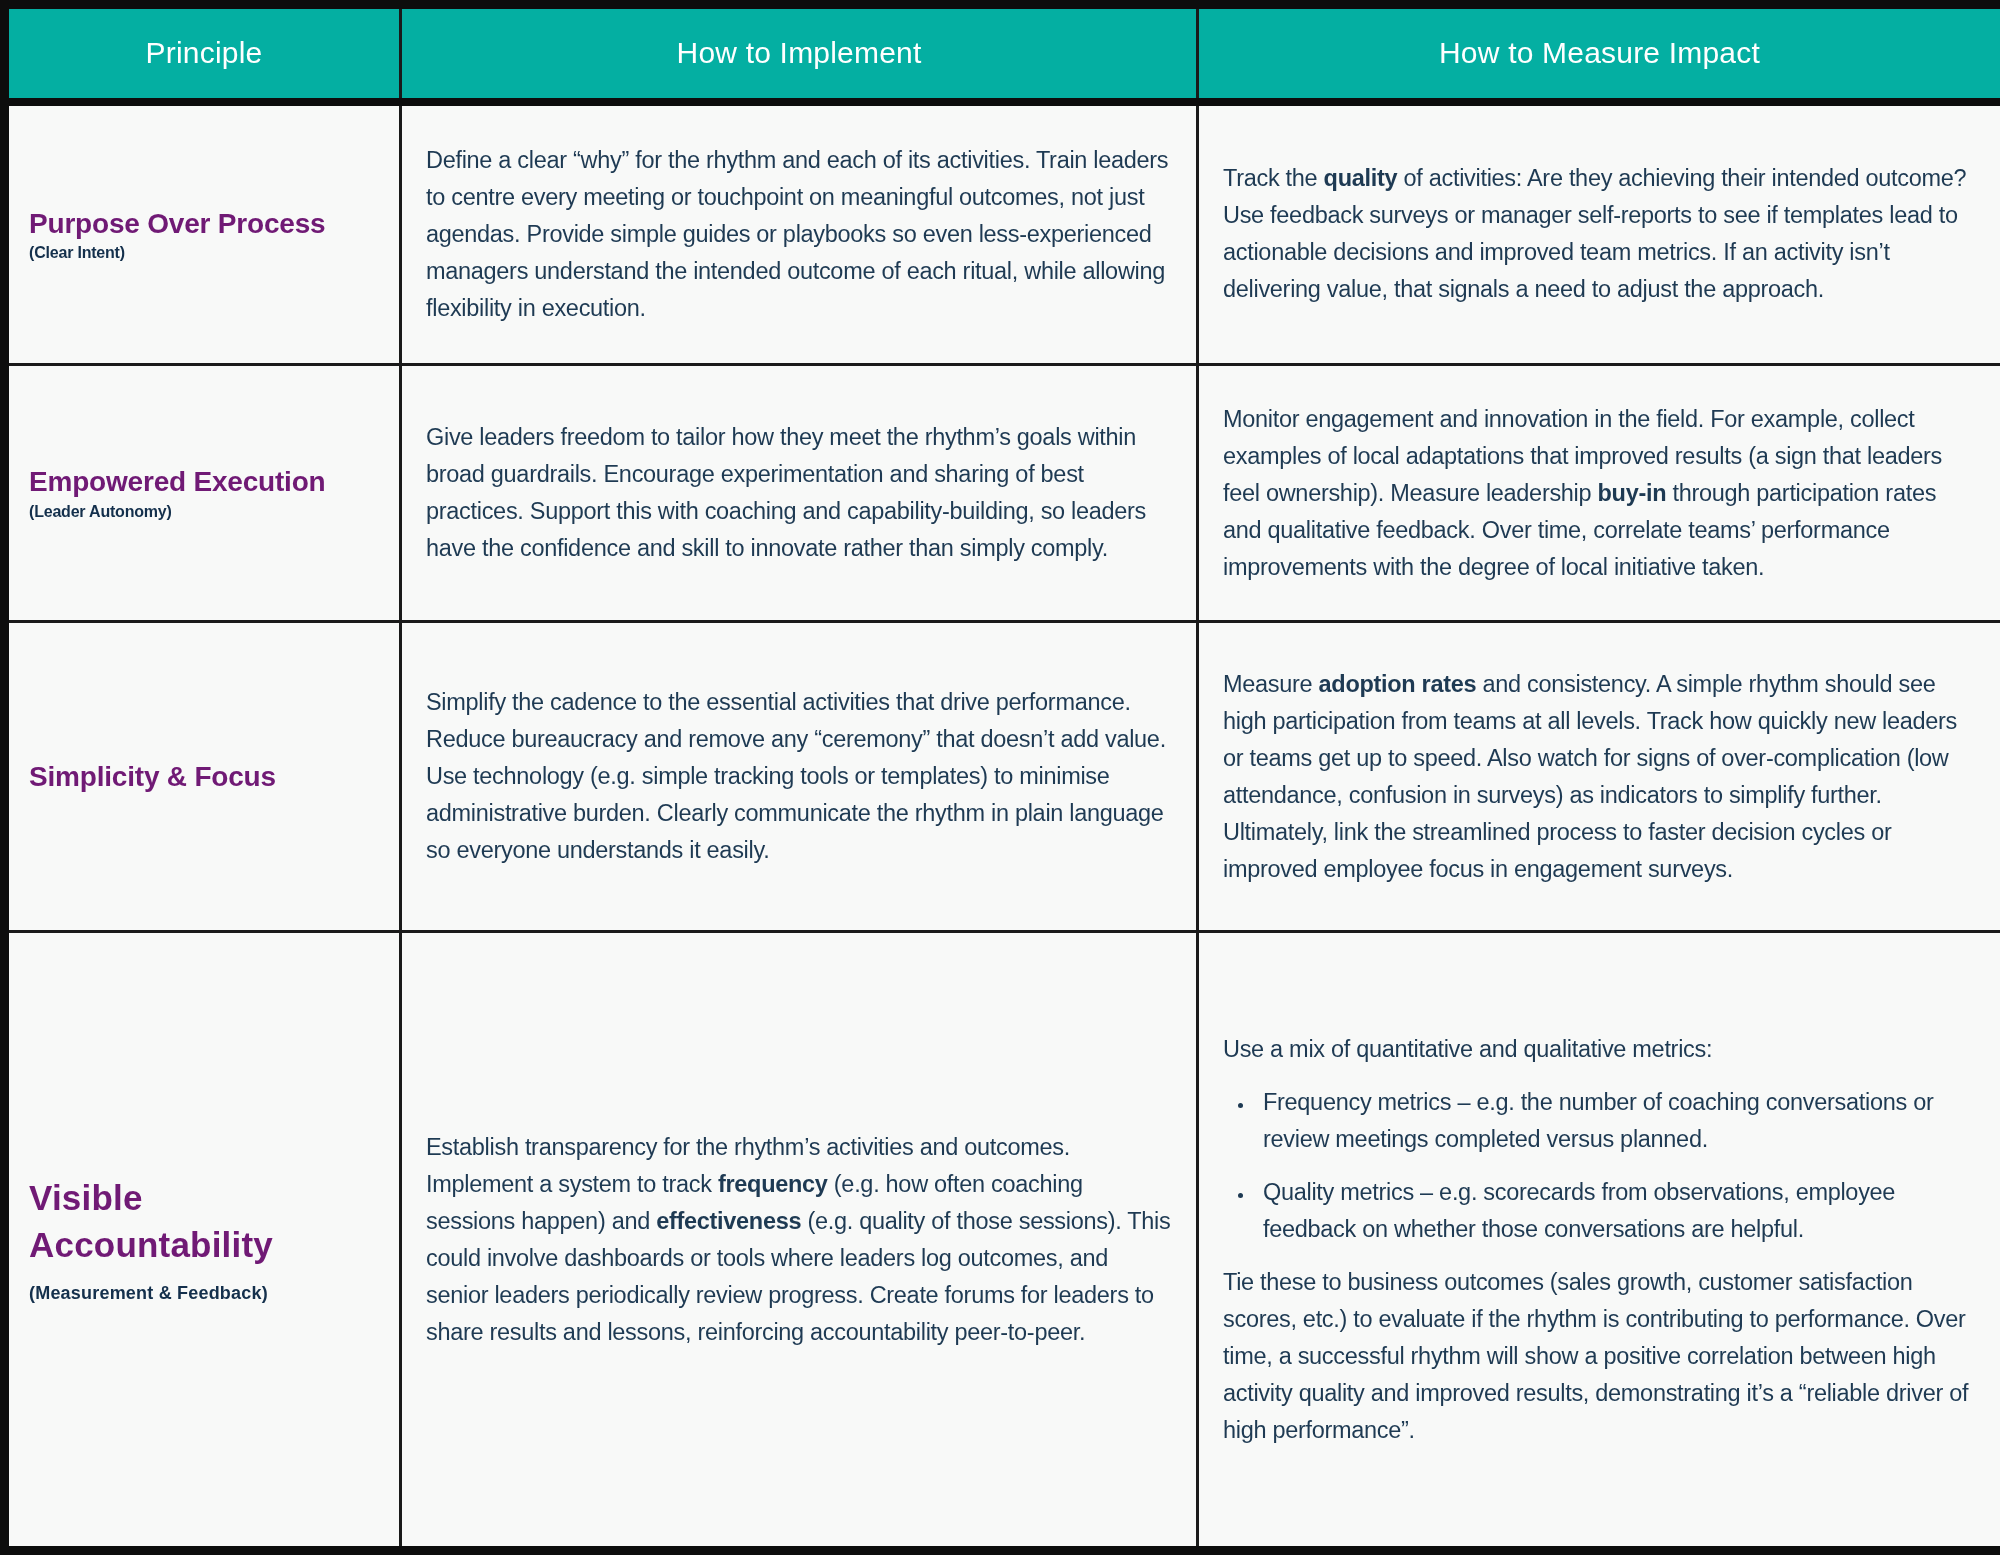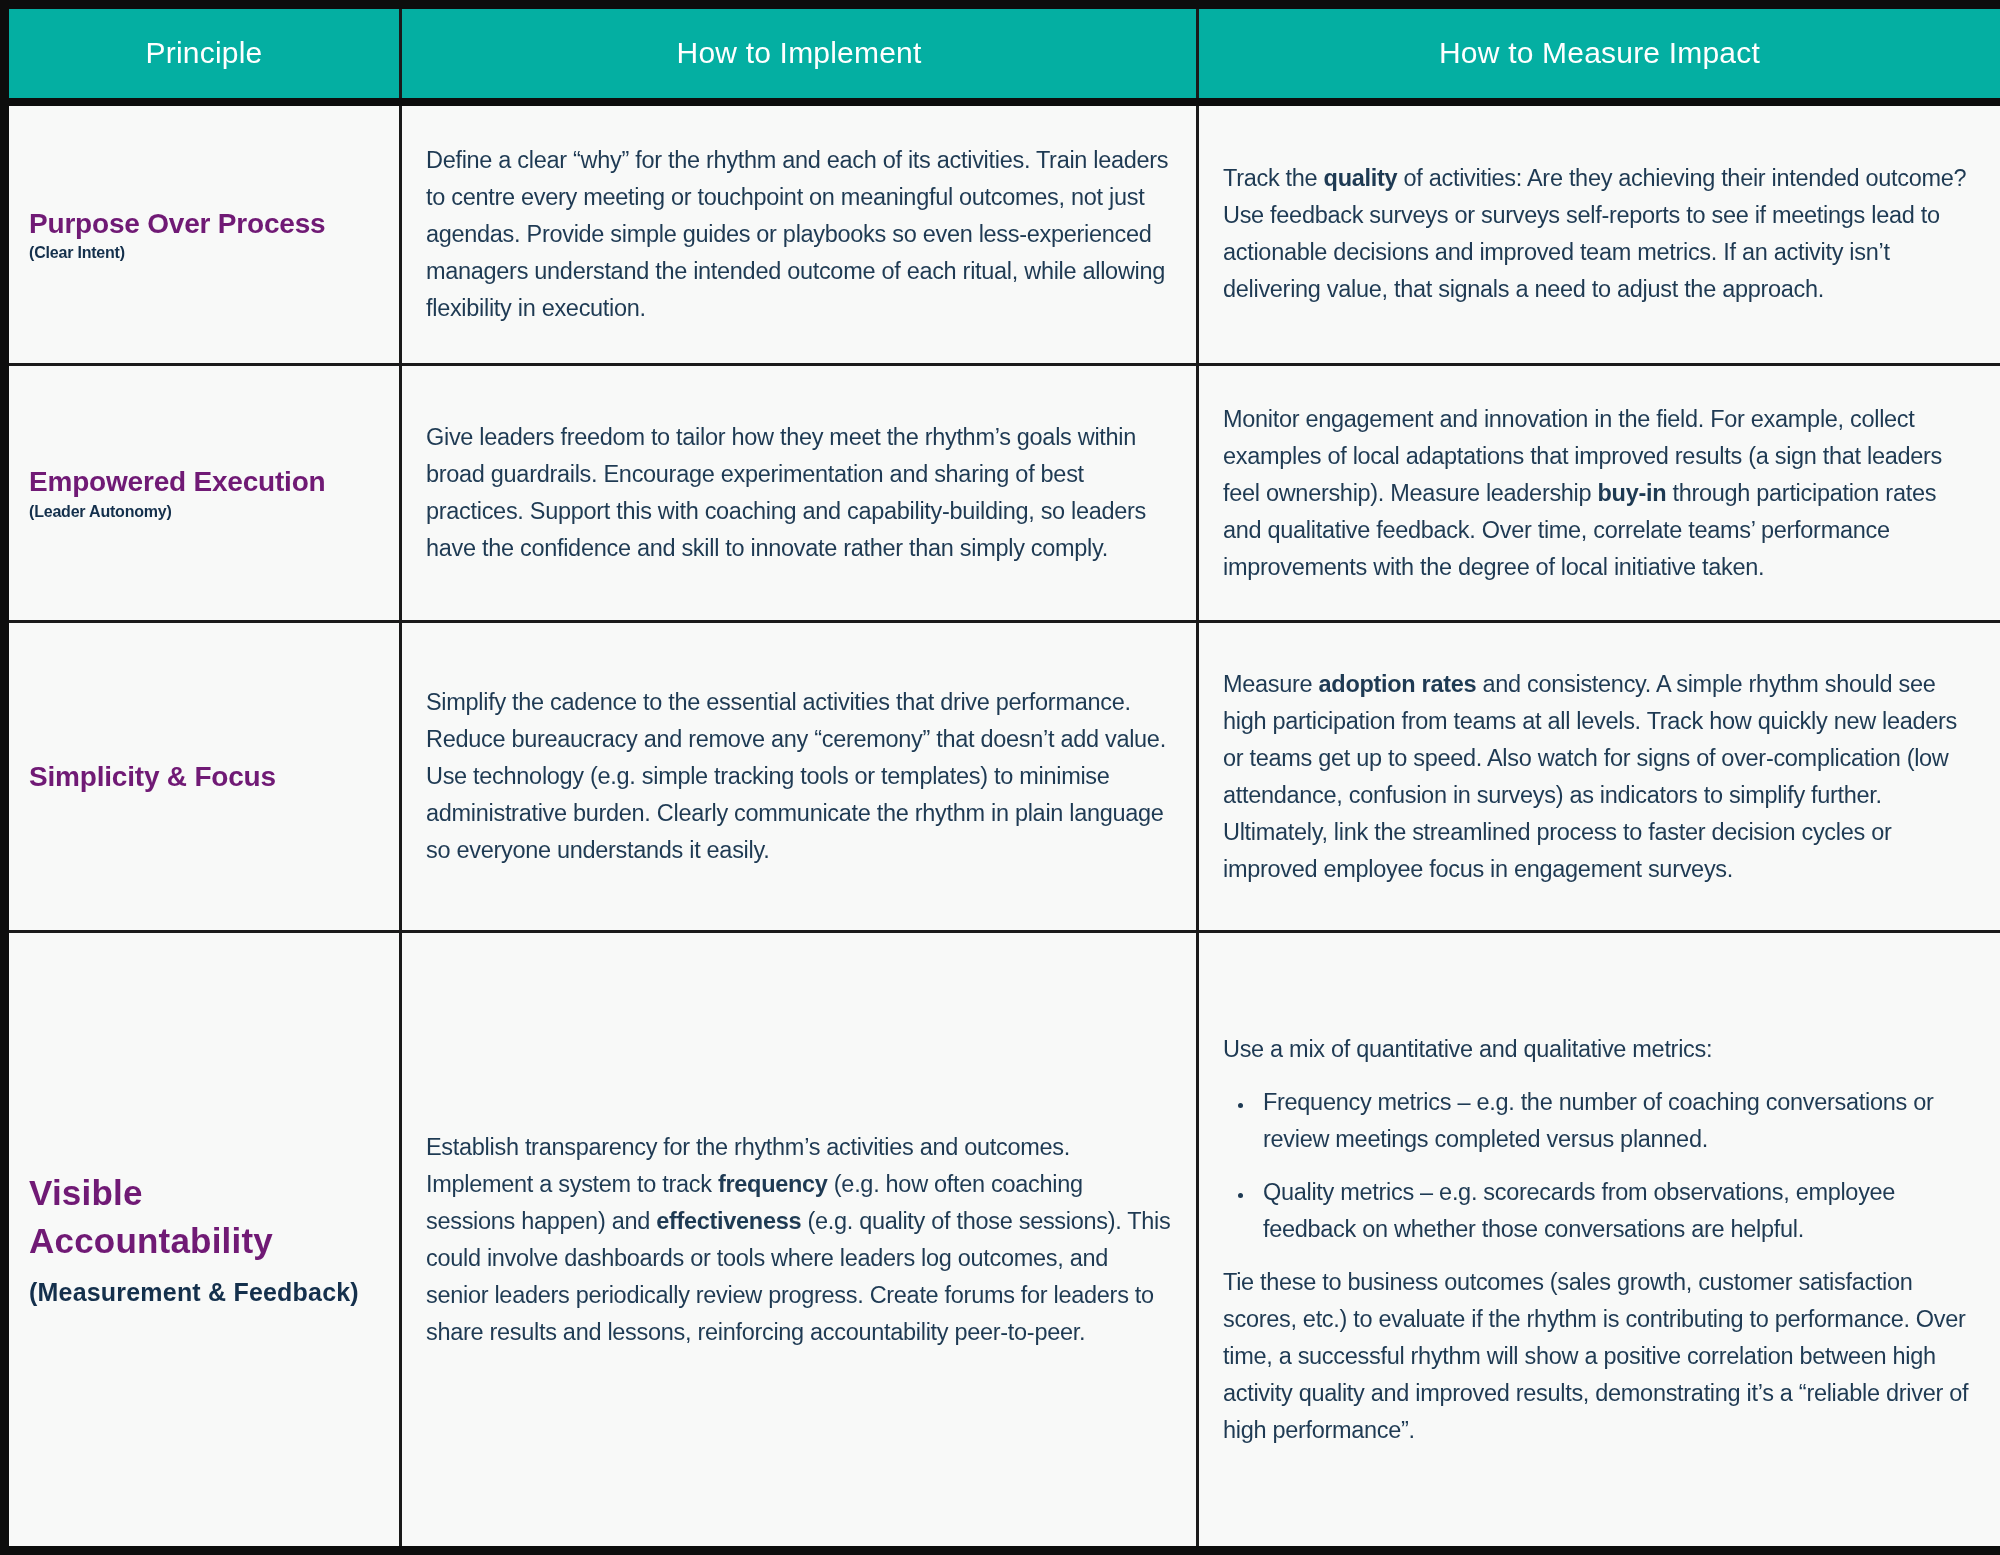--- a/index.html
+++ b/index.html
@@ -54,21 +54,21 @@
     letter-spacing: -0.2px;
   }
   .psub {
     font-weight: 700;
     font-size: 16px;
     line-height: 1.35;
     color: #14304c;
     letter-spacing: -0.2px;
   }
   tr.r4 .ptitle { font-size: 35px; letter-spacing: 0.2px; }
-  tr.r4 .psub   { font-size: 25px; letter-spacing: 0.2px; margin-top: 12px; }
+  tr.r4 .psub   { font-size: 18px; letter-spacing: 0.2px; margin-top: 12px; }
   td.bodycell {
     padding: 0 24px;
     background: #f8f9f8;
     color: #1e3a53;
     font-size: 23.5px;
     line-height: 37px;
     letter-spacing: -0.3px;
   }
   .para { margin: 0; }
   .para .b { font-weight: 700; }
@@ -107,21 +107,21 @@
     <tbody>
       <tr class="r1">
         <td class="principle">
           <div class="ptitle">Purpose Over Process</div>
           <div class="psub">(Clear Intent)</div>
         </td>
         <td class="bodycell">
           <p class="para"><span>Define a clear “why” for the rhythm and each of its activities. Train leaders to centre every meeting or touchpoint on meaningful outcomes, not just agendas. Provide simple guides or playbooks so even less-experienced managers understand the intended outcome of each ritual, while allowing flexibility in execution.</span></p>
         </td>
         <td class="bodycell">
-          <p class="para"><span>Track the </span><span class="b">quality</span><span> of activities: Are they achieving their intended outcome? Use feedback surveys or surveys self-reports to see if meetings lead to actionable decisions and improved team metrics. If an activity isn’t delivering value, that signals a need to adjust the approach.</span></p>
+          <p class="para"><span>Track the </span><span class="b">quality</span><span> of activities: Are they achieving their intended outcome? Use feedback surveys or manager self-reports to see if templates lead to actionable decisions and improved team metrics. If an activity isn’t delivering value, that signals a need to adjust the approach.</span></p>
         </td>
       </tr>
       <tr class="r2">
         <td class="principle">
           <div class="ptitle">Empowered Execution</div>
           <div class="psub">(Leader Autonomy)</div>
         </td>
         <td class="bodycell">
           <p class="para"><span>Give leaders freedom to tailor how they meet the rhythm’s goals within broad guardrails. Encourage experimentation and sharing of best practices. Support this with coaching and capability-building, so leaders have the confidence and skill to innovate rather than simply comply.</span></p>
         </td>

